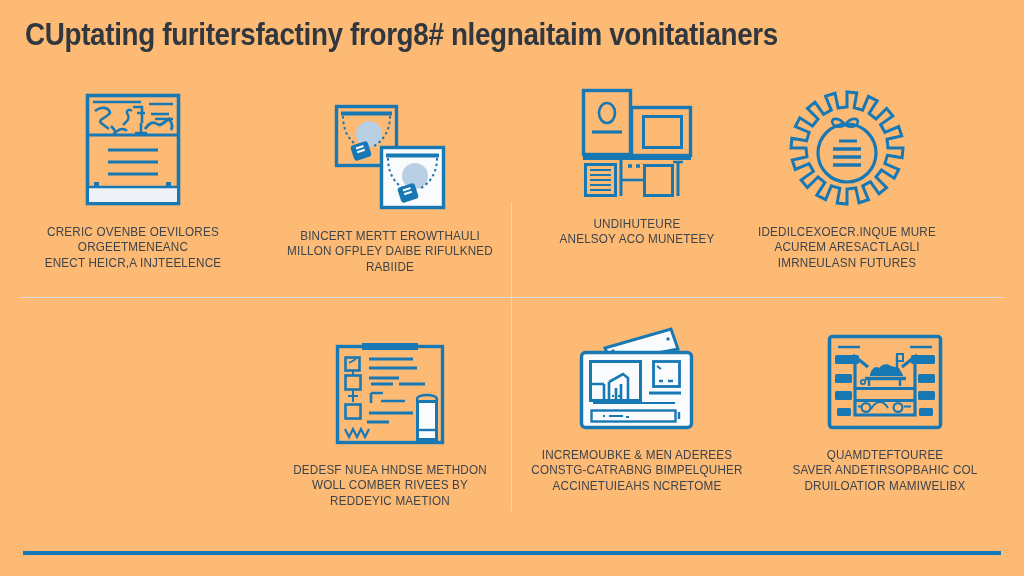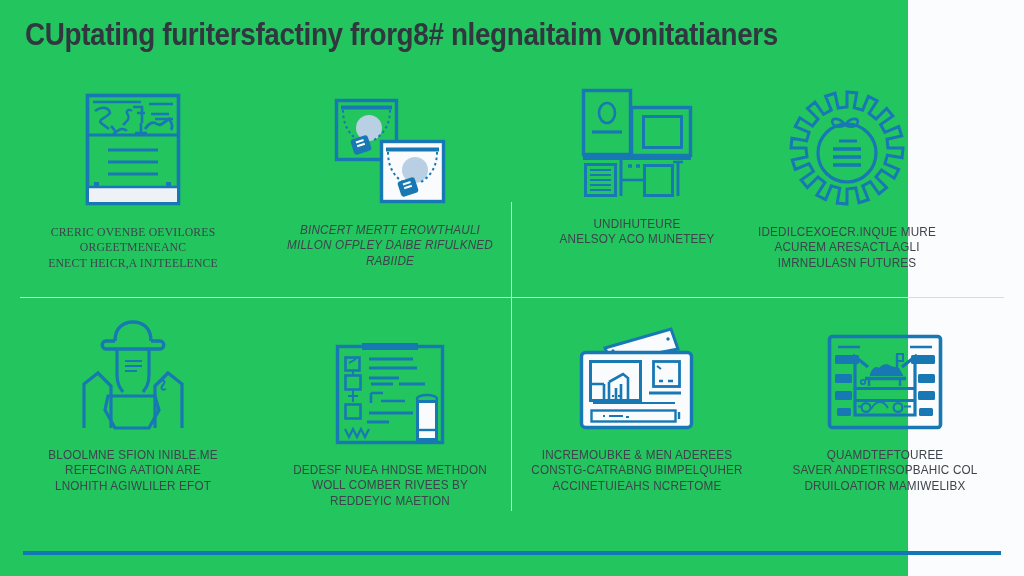--- a/index.html
+++ b/index.html
@@ -1,23 +1,23 @@
 <!DOCTYPE html>
 <html><head>
 <meta charset="utf-8">
 <style>
   html,body{margin:0;padding:0;}
   body{width:1024px;height:576px;overflow:hidden;background:#fbfcfd;font-family:"Liberation Sans",sans-serif;}
-  .canvas{position:relative;width:908px;height:576px;background:#22c55e;}
+  .canvas{position:relative;width:1024px;height:576px;background:#fdba74;}
   .title{position:absolute;left:25px;top:17px;margin:0;font-size:32px;line-height:34px;font-weight:700;letter-spacing:-0.4px;color:#30373f;transform:scaleX(0.87);transform-origin:left center;white-space:nowrap;}
   .cell{position:absolute;width:246px;text-align:center;}
   .iconbox{display:flex;align-items:flex-end;justify-content:center;}
   .caption{white-space:pre-line;font-size:13px;line-height:15.4px;color:#3d444c;letter-spacing:0.2px;font-weight:400;transform:scaleX(0.9);transform-origin:center top;}
   
-  .c1{left:10px;top:88px;font-family:Liberation Serif, serif;}  .c2{left:267px;top:86px;font-style:italic;}  .c3{left:514px;top:80px;}  .c4{left:724px;top:88px;}
+  .c1{left:10px;top:88px;}  .c2{left:267px;top:92px;}  .c3{left:514px;top:80px;}  .c4{left:724px;top:88px;}
   .c5{left:10px;top:318px;} .c6{left:267px;top:333px;} .c7{left:514px;top:318px;} .c8{left:762px;top:318px;}
   .r1 .iconbox{height:118px;}
   .r1 .caption{margin-top:18px;}
   .r2 .iconbox{height:112px;}
   .r2 .caption{margin-top:17px;}
   .divider-h{position:absolute;left:20px;top:297px;width:984px;height:1px;background:#d9dbde;}
   .divider-v{position:absolute;left:511px;top:202px;width:1px;height:309px;background:#d9dbde;}
   .bottom-rule{position:absolute;left:23px;top:551px;width:978px;height:4px;background:#1177b6;}
   svg{display:block;}
 </style>
@@ -111,37 +111,20 @@
         <path d="M56,35 C50,26 40,28 44,34 C46,38 52,37 56,35 C62,26 72,28 68,34 C66,38 60,37 56,35" stroke-width="2.6"></path>
         <path d="M50,51 H68" stroke-width="3"></path>
         <path d="M44,59 H72 M44,67 H72 M44,75 H72" stroke-width="3.4"></path>
       </svg>
     </div>
     <div class="caption">IDEDILCEXOECR.INQUE MURE
 ACUREM ARESACTLAGLI
 IMRNEULASN FUTURES</div>
   </div>
 
-  <div class="cell r2 c5">
-    <div class="iconbox">
-      <svg width="116" height="110" viewBox="0 0 116 110" fill="none" stroke="#1878b4" stroke-width="3">
-        <path d="M40,21 C40,7 49,2 58,2 C67,2 76,7 76,21" stroke-width="3.4"></path>
-        <path d="M40,21 H31 C26,21 26,29 31,29 L85,29 C90,29 90,21 85,21 H76" stroke-width="3.4"></path>
-        <path d="M42,29 V55 C42,64 45,68 48,72 M74,29 V55 C74,64 71,68 68,72" stroke-width="3.2"></path>
-        <path d="M50,41 h17 M50,46 h17 M50,51 h12" stroke-width="2.2"></path>
-        <path d="M33,76 L80,76 L84,90 L74,108 L40,108 L30,90 Z" stroke-width="3.2"></path>
-        <path d="M9,108 V64 L23,53 L36,66 V108" stroke-width="3.2"></path>
-        <path d="M107,108 V64 L93,53 L80,66 V108" stroke-width="3.2"></path>
-        <path d="M85,62 c4,-4 6,0 3,3 c-3,3 -1,6 3,4" stroke-width="1.8"></path>
-      </svg>
-    </div>
-    <div class="caption">BLOOLMNE SFION INIBLE.ME
-REFECING AATION ARE
-LNOHITH AGIWLILER EFOT</div>
-  </div>
 
   <div class="cell r2 c6">
     <div class="iconbox">
       <svg width="110" height="104" viewBox="0 0 110 104" fill="none" stroke="#1878b4" stroke-width="3">
         <rect x="2.5" y="5.5" width="105" height="96" stroke-width="3.4"></rect>
         <rect x="27" y="2" width="56" height="7" fill="#1878b4" stroke="none"></rect>
         <rect x="10.5" y="16.5" width="14" height="13" stroke-width="2.6"></rect>
         <path d="M14,22 l7,-4" stroke-width="1.8"></path>
         <rect x="10.5" y="34.5" width="15" height="14" stroke-width="2.6"></rect>
         <path d="M18,30 v4 M18,49 v6 M13,55 h10 M18,55 v6" stroke-width="2"></path>

